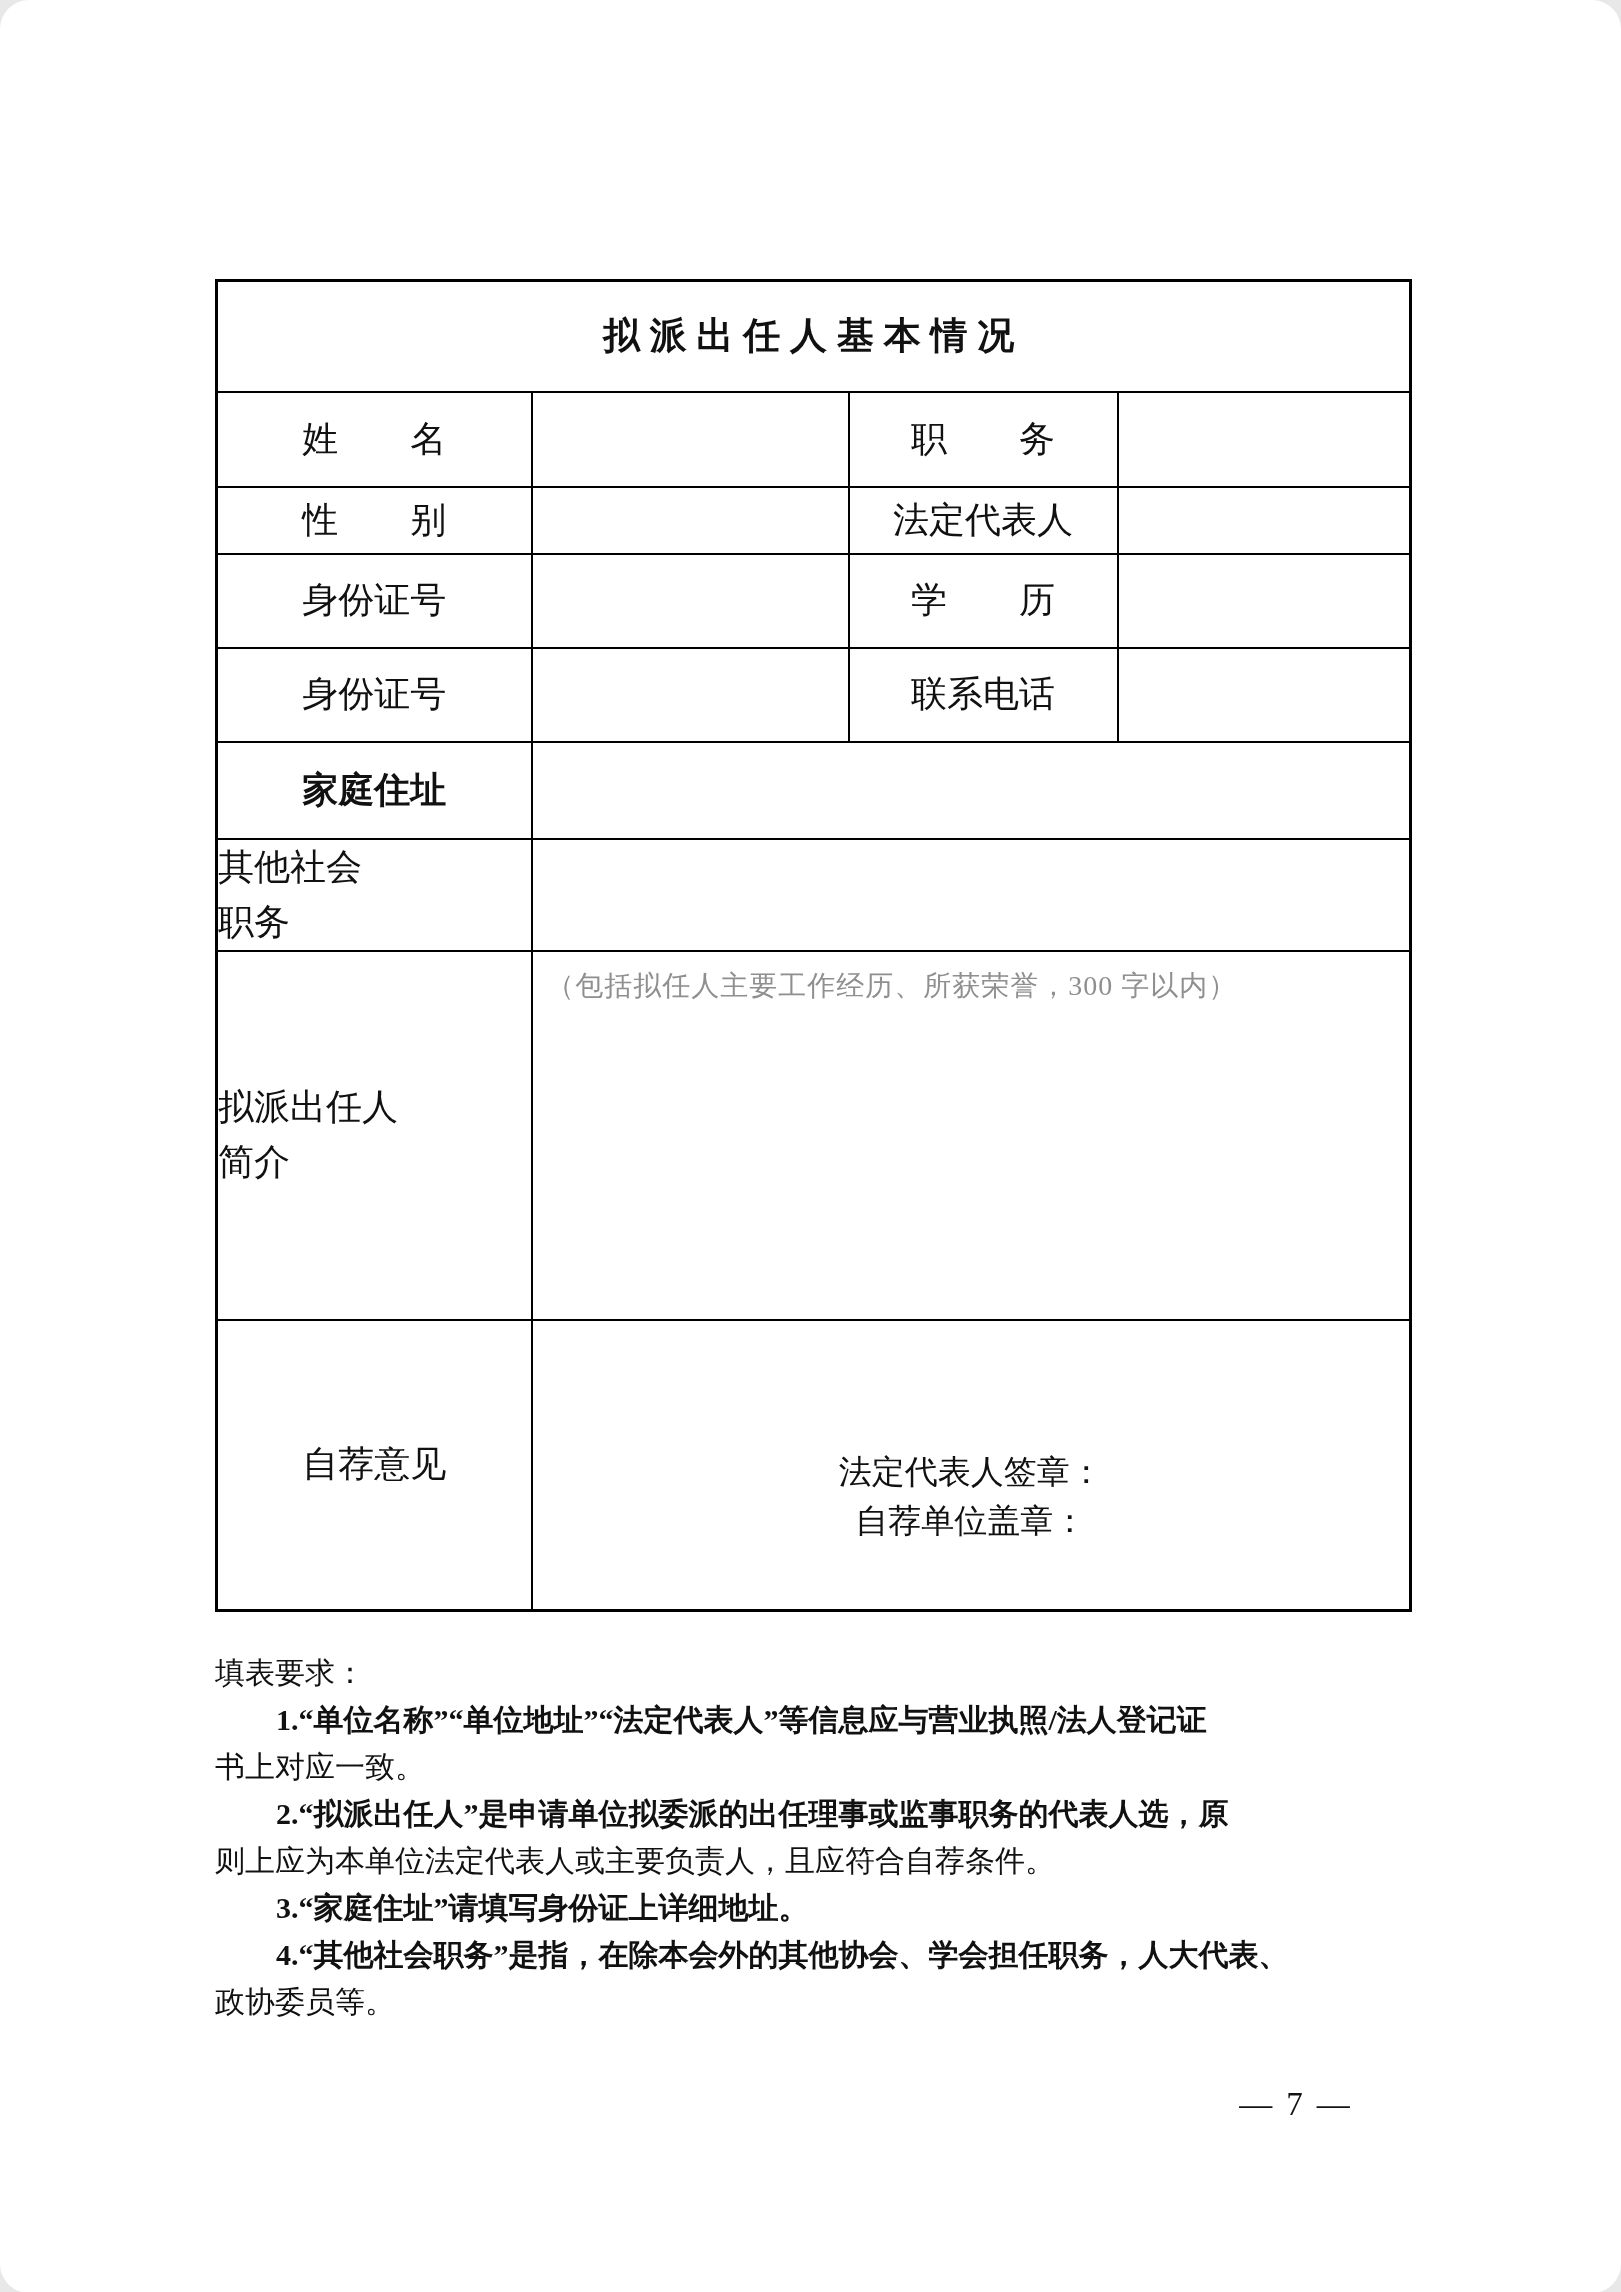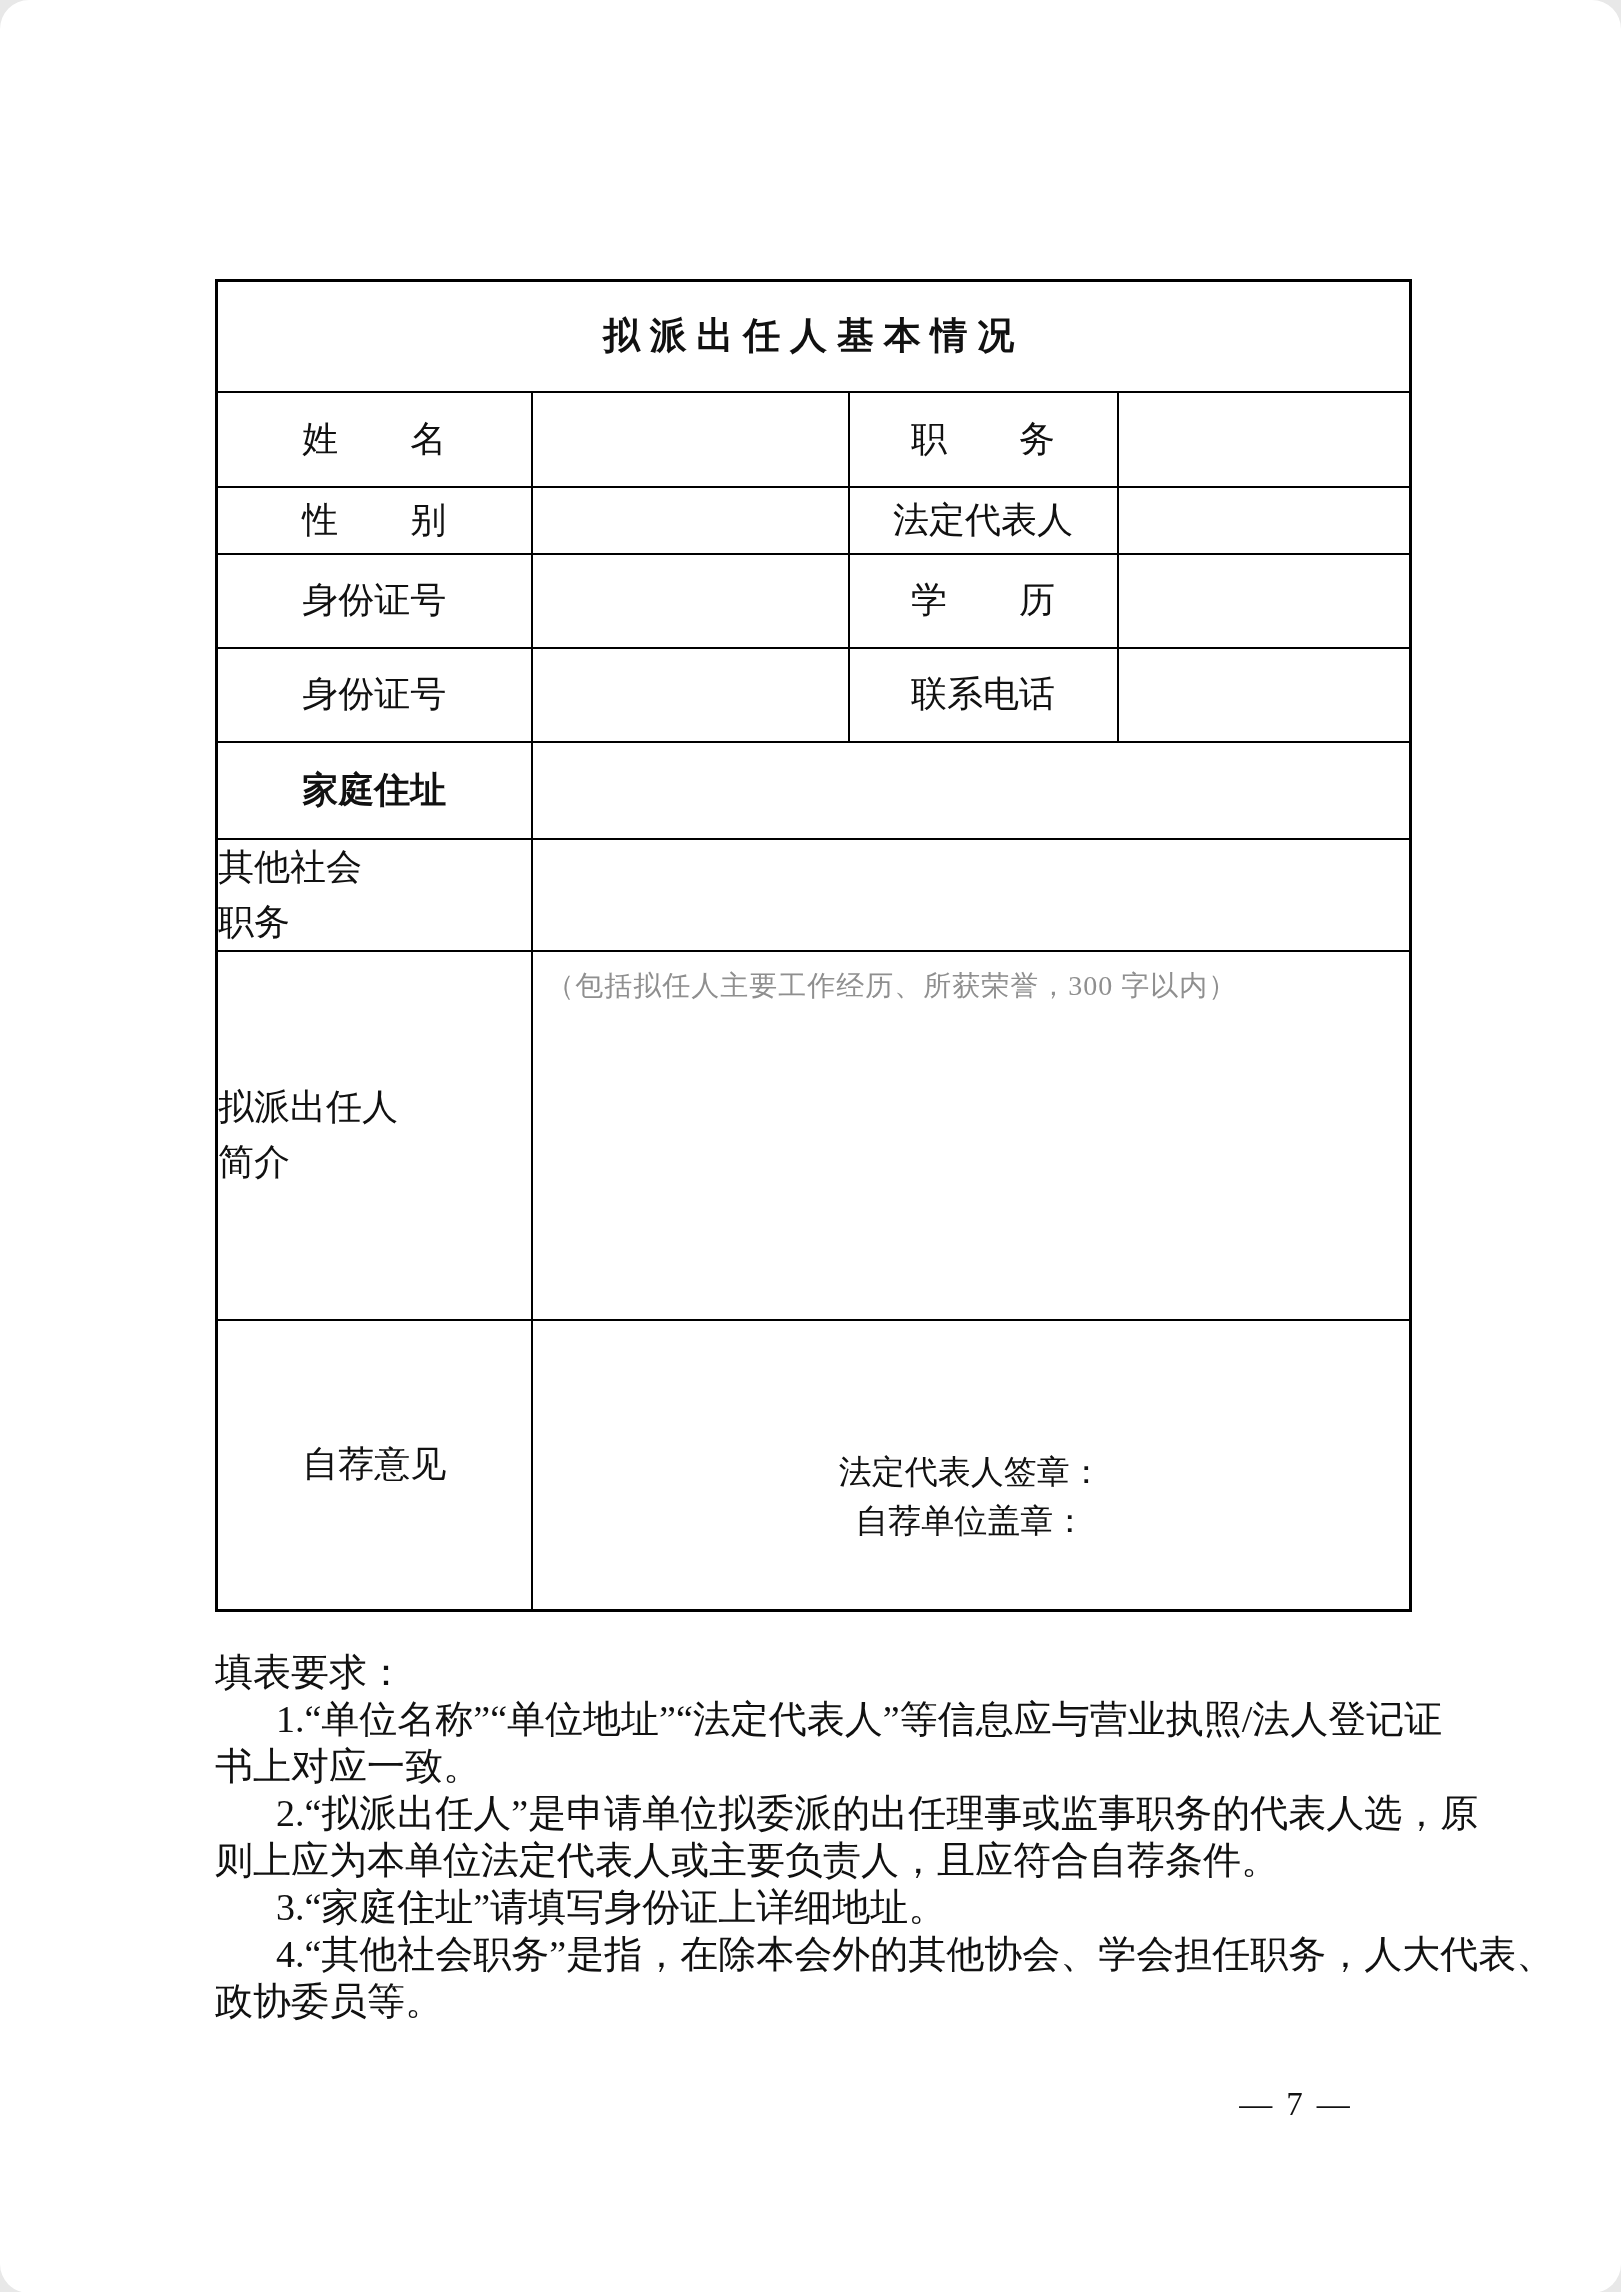--- a/index.html
+++ b/index.html
@@ -33,24 +33,24 @@
   .profile-cell { vertical-align:top; }
   .placeholder {
     color:#8f8f8f; font-size:28px;
     padding:15.7px 9.8px 0 13.7px;
     letter-spacing:1px;
   }
   .seal-cell { vertical-align:top; text-align:center; }
   .seal-block { padding-top:127px; font-size:33px; line-height:49px; }
   .notes {
     position:absolute; left:215px; top:1649px; width:1193px;
-    font-size:38px; line-height:47px;
+    font-size:30px; line-height:47px;
   }
   .notes .line { white-space:nowrap; }
-  .notes .ind { text-indent:61px; }
+  .notes .ind { text-indent:61px;font-weight:bold; }
   .pagenum {
     position:absolute; top:2086px; left:1208px; width:176px;
     text-align:center; font-size:33px; letter-spacing:2.9px;
   }
   
   tr.r-title  { height:111px; }
   tr.r-name   { height:95px; }
   tr.r-gender { height:67px; }
   tr.r-birth  { height:94px; }
   tr.r-id     { height:94px; }

